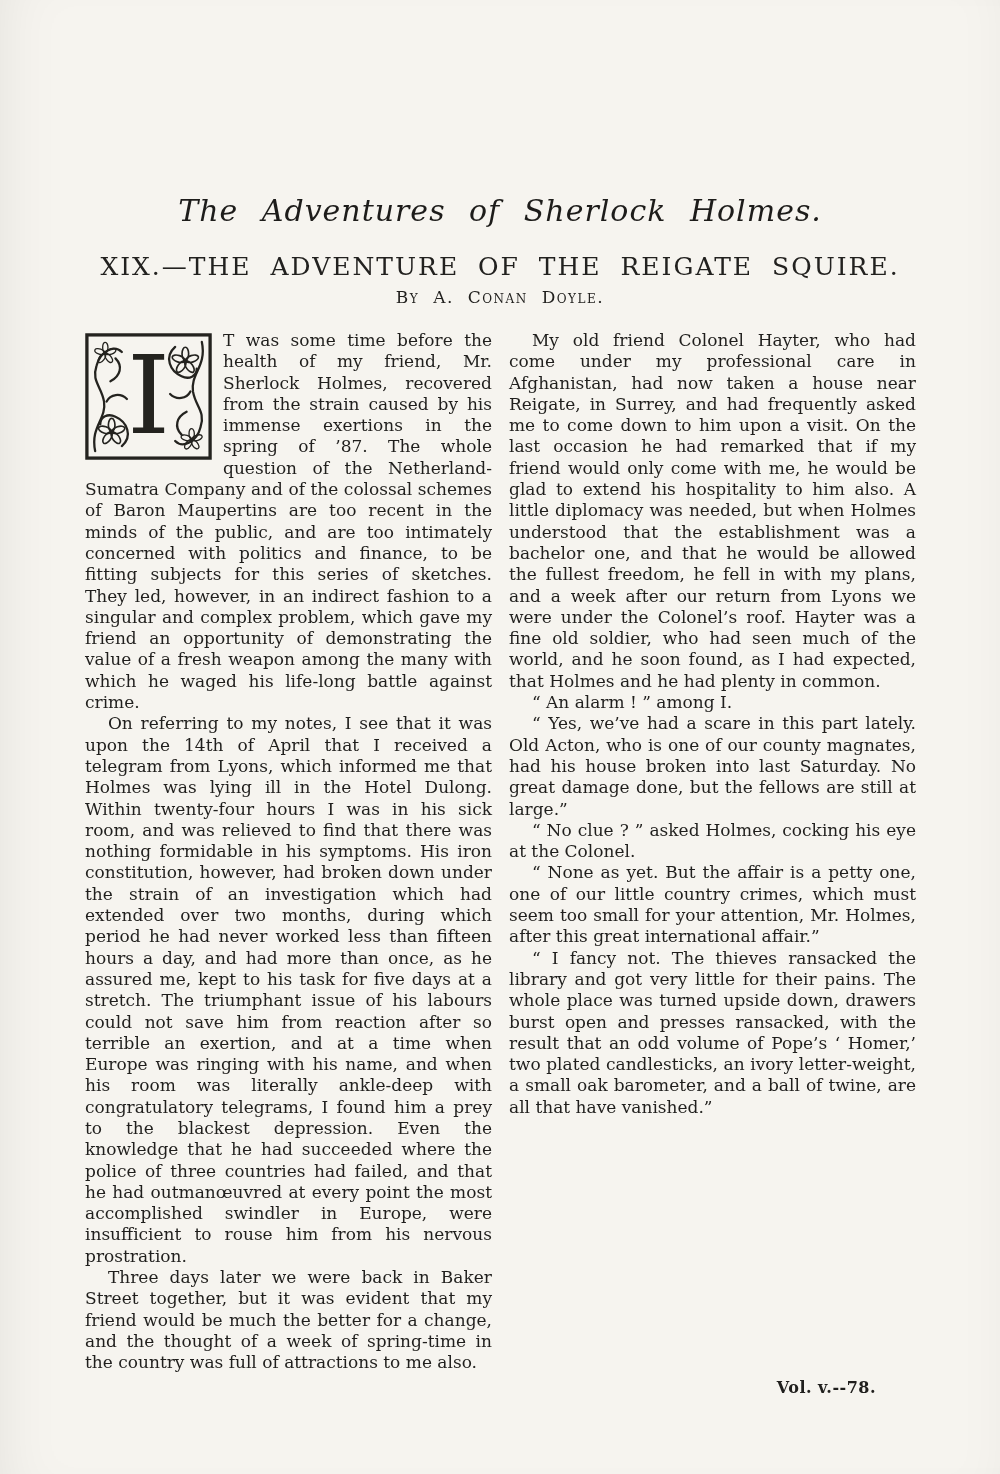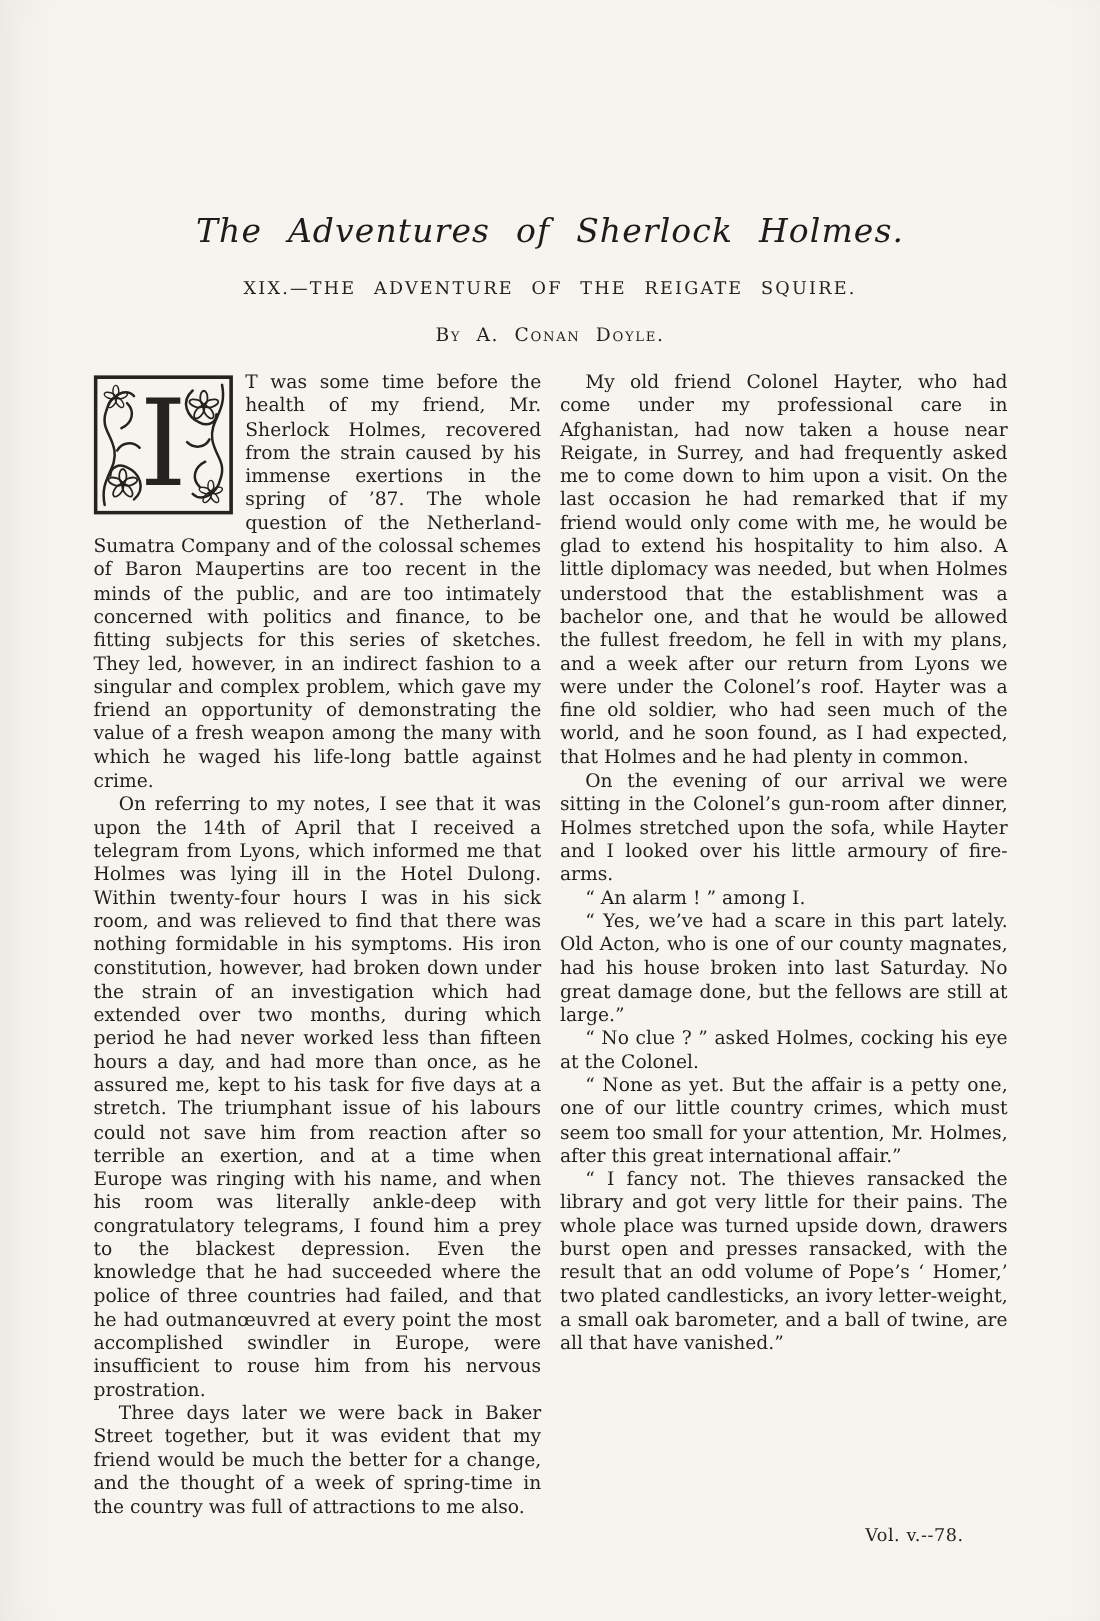--- a/index.html
+++ b/index.html
@@ -28,27 +28,27 @@
     font-style: italic;
     font-weight: normal;
     font-size: 30px;
     letter-spacing: 1px;
     word-spacing: 13px;
     color: #1d1c1a;
   }
   .chapter {
     margin: 24px 0 0 0;
     font-weight: normal;
-    font-size: 16px;
+    font-size: 25px;
     letter-spacing: 2px;
     word-spacing: 9px;
     color: #22211f;
   }
   .byline {
-    margin-top: 24px;
+    margin-top: 6px;
     font-size: 17px;
     font-variant: small-caps;
     letter-spacing: 1.5px;
     word-spacing: 7px;
   }
   .columns {
     display: flex;
     gap: 17px;
     margin: 23px 84px 0 85px;
   }
@@ -72,21 +72,21 @@
     float: left;
     width: 127px;
     height: 127px;
     margin: 3px 11px 2px 0;
     color: #24231f;
   }
   .dropcap svg { display: block; width: 100%; height: 100%; }
   .footer {
     margin: 4px 124px 0 0;
     text-align: right;
-    font-weight: normal;
+    font-weight: bold;
     font-size: 16px;
     letter-spacing: 0.5px;
     padding-left: 28px;
   }
 </style>
 </head>
 <body>
 
 <div class="page">
 
@@ -132,21 +132,20 @@
             <text x="50" y="79" text-anchor="middle" font-family="'DejaVu Serif','Liberation Serif',serif" font-size="86" fill="currentColor">I</text>
           </svg>
         </span><span>T was some time before the health of my friend, Mr. Sherlock Holmes, recovered from the strain caused by his immense exertions in the spring of ’87. The whole question of the Netherland-Sumatra Company and of the colossal schemes of Baron Maupertins are too recent in the minds of the public, and are too intimately concerned with politics and finance, to be fitting subjects for this series of sketches. They led, however, in an indirect fashion to a singular and complex problem, which gave my friend an opportunity of demonstrating the value of a fresh weapon among the many with which he waged his life-long battle against crime.</span>
       </p>
       <p>On referring to my notes, I see that it was upon the 14th of April that I received a telegram from Lyons, which informed me that Holmes was lying ill in the Hotel Dulong. Within twenty-four hours I was in his sick room, and was relieved to find that there was nothing formidable in his symptoms. His iron constitution, however, had broken down under the strain of an investigation which had extended over two months, during which period he had never worked less than fifteen hours a day, and had more than once, as he assured me, kept to his task for five days at a stretch. The triumphant issue of his labours could not save him from reaction after so terrible an exertion, and at a time when Europe was ringing with his name, and when his room was literally ankle-deep with congratulatory telegrams, I found him a prey to the blackest depression. Even the knowledge that he had succeeded where the police of three countries had failed, and that he had outmanœuvred at every point the most accomplished swindler in Europe, were insufficient to rouse him from his nervous prostration.</p>
       <p>Three days later we were back in Baker Street together, but it was evident that my friend would be much the better for a change, and the thought of a week of spring-time in the country was full of attractions to me also.</p>
     </div>
 
     <div class="col">
       <p>My old friend Colonel Hayter, who had come under my professional care in Afghanistan, had now taken a house near Reigate, in Surrey, and had frequently asked me to come down to him upon a visit. On the last occasion he had remarked that if my friend would only come with me, he would be glad to extend his hospitality to him also. A little diplomacy was needed, but when Holmes understood that the establishment was a bachelor one, and that he would be allowed the fullest freedom, he fell in with my plans, and a week after our return from Lyons we were under the Colonel’s roof. Hayter was a fine old soldier, who had seen much of the world, and he soon found, as I had expected, that Holmes and he had plenty in common.</p>
-      <p>On the evening of our arrival we were sitting in the Colonel’s gun-room after dinner, Holmes stretched upon the sofa, while Hayter and I looked over his little armoury of fire-arms.</p>
       <p>“ An alarm ! ” among I.</p>
       <p>“ Yes, we’ve had a scare in this part lately. Old Acton, who is one of our county magnates, had his house broken into last Saturday. No great damage done, but the fellows are still at large.”</p>
       <p>“ No clue ? ” asked Holmes, cocking his eye at the Colonel.</p>
       <p>“ None as yet. But the affair is a petty one, one of our little country crimes, which must seem too small for your attention, Mr. Holmes, after this great international affair.”</p>
       <p>“ I fancy not. The thieves ransacked the library and got very little for their pains. The whole place was turned upside down, drawers burst open and presses ransacked, with the result that an odd volume of Pope’s ‘ Homer,’ two plated candlesticks, an ivory letter-weight, a small oak barometer, and a ball of twine, are all that have vanished.”</p>
     </div>
 
   </div>
 
   <div class="footer">Vol. v.--78.</div>

